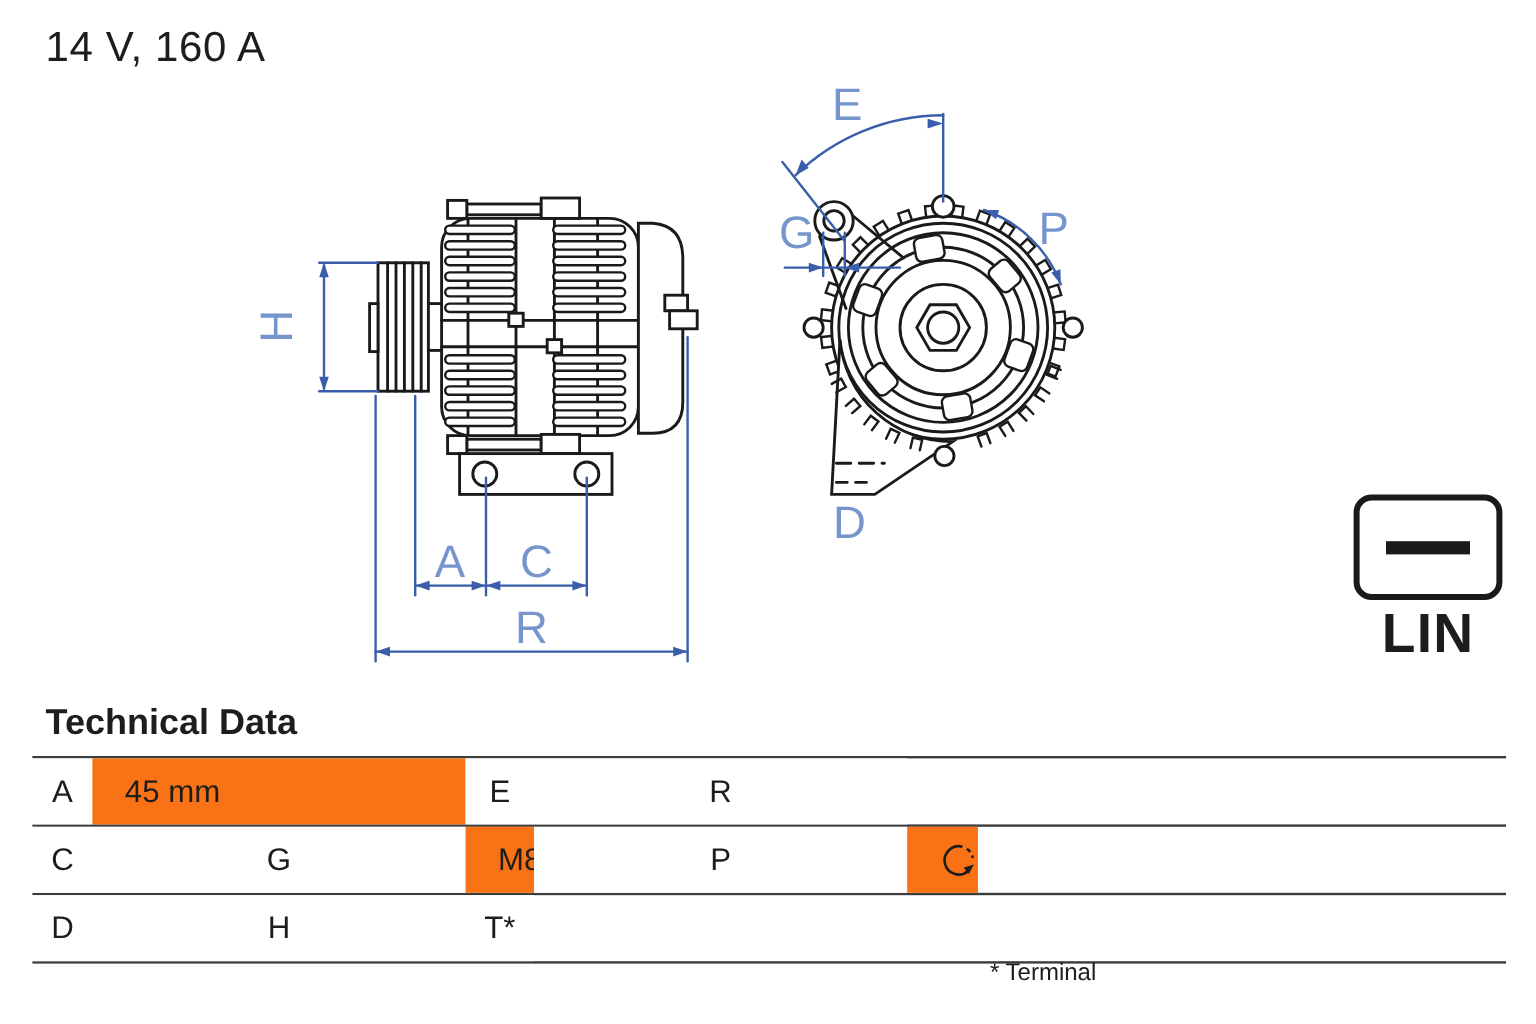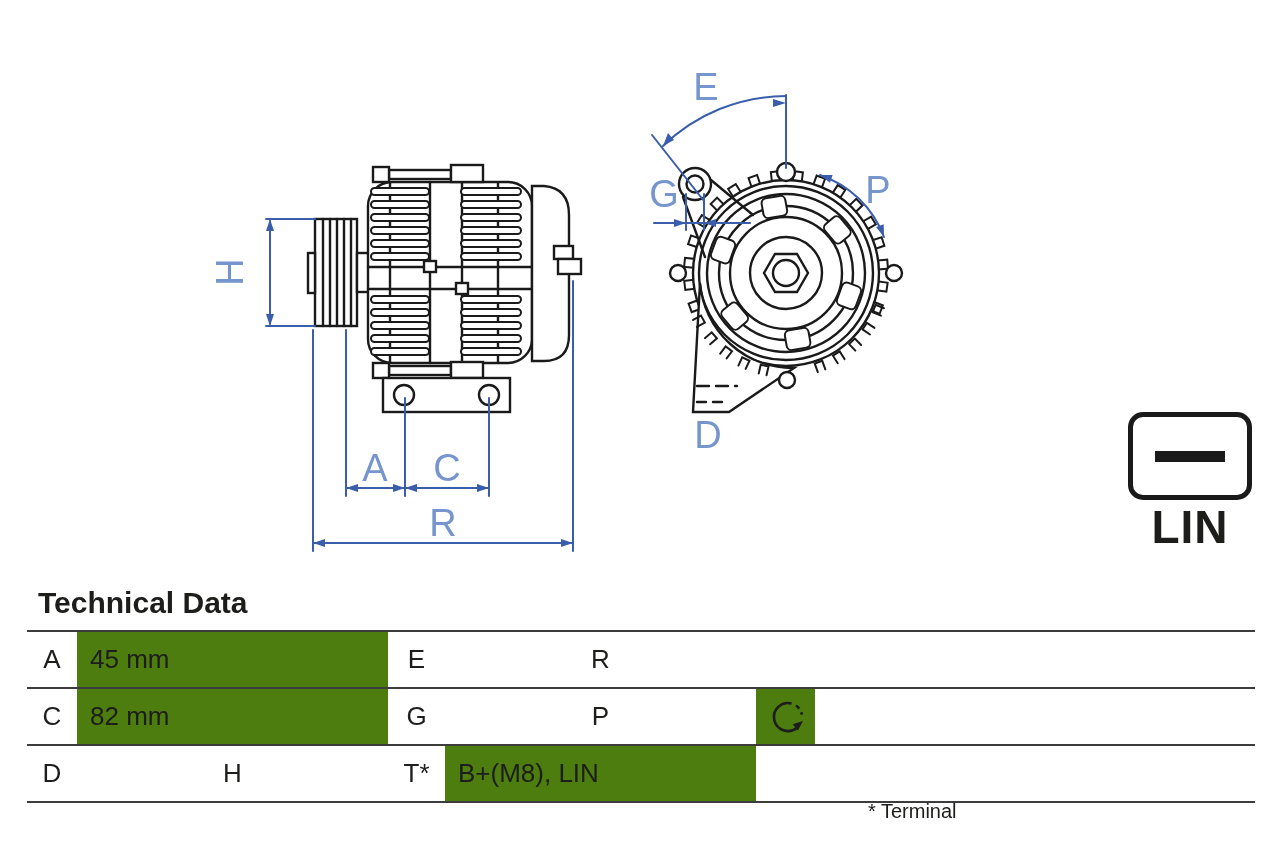--- a/index.html
+++ b/index.html
@@ -14,30 +14,31 @@
   .lin-bar{width:70px;height:11px;background:#1a1a1a;}
   .lin-text{position:absolute;left:1128px;top:500px;width:124px;text-align:center;
             font-size:46px;font-weight:700;letter-spacing:1px;}
   
   .td-heading{position:absolute;left:38px;top:586px;font-size:30px;font-weight:700;text-align:right;}
   .td-table{position:absolute;left:27px;top:630px;width:1228px;border-top:2px solid #3c3c3c;}
   .td-row{display:grid;grid-template-columns:50px 311px 57px 311px 59px 440px;
           height:55px;border-bottom:2px solid #3c3c3c;}
   .td-key{background:#fff;display:flex;align-items:center;justify-content:center;
           font-size:26px;}
-  .td-val{background:#4d7c0f;display:flex;align-items:center;padding-left:13px;
+  .td-val{background:#f97316;display:flex;align-items:center;padding-left:27px;
           font-size:26px;}
-  .footnote{position:absolute;left:868px;top:800px;font-size:20px;}
+  .footnote{position:absolute;left:825px;top:800px;font-size:20px;}
   .rot-icon{width:38px;height:38px;}
 </style>
 </head>
 <body>
 
 <div id="stage">
 
+  <div class="title">14 V, 160 A</div>
 
   <svg width="1280" height="580" viewBox="0 0 1280 580" style="position:absolute;left:0;top:0;" fill="none" stroke-linecap="round">
 
     <g stroke="#1a1a1a" stroke-width="2.4">
 
       <rect x="315" y="219" width="42" height="107" fill="#fff"></rect>
       <line x1="323" y1="219" x2="323" y2="326"></line>
       <line x1="330" y1="219" x2="330" y2="326"></line>
       <line x1="337" y1="219" x2="337" y2="326"></line>
       <line x1="344" y1="219" x2="344" y2="326"></line>
@@ -225,34 +226,33 @@
 
   <div class="td-table">
     <div class="td-row">
       <div class="td-key">A</div>
       <div class="td-val">45 mm</div>
       <div class="td-key">E</div>
       <div class="td-key">R</div>
     </div>
     <div class="td-row">
       <div class="td-key">C</div>
-      <div class="td-val">82 mm</div>
       <div class="td-key">G</div>
+      <div class="td-val">M8</div>
       <div class="td-key">P</div>
       <div class="td-val">
         <svg class="rot-icon" viewBox="0 0 38 38" fill="none" stroke="#1d1d1b" stroke-width="2.6">
           <path d="M22.6,5.5 A14,14 0 1 0 28,29.7"></path>
           <path d="M27,7.5 A14,14 0 0 1 32.8,16.6" stroke-dasharray="4.5 4"></path>
           <polygon points="34,23 28.9,32.5 23.7,26.3" fill="#1d1d1b" stroke="none"></polygon>
         </svg>
       </div>
     </div>
     <div class="td-row">
       <div class="td-key">D</div>
       <div class="td-key">H</div>
       <div class="td-key">T*</div>
-      <div class="td-val">B+(M8), LIN</div>
     </div>
   </div>
 
   <div class="footnote">* Terminal</div>
 
 </div>
 
 </body></html>

